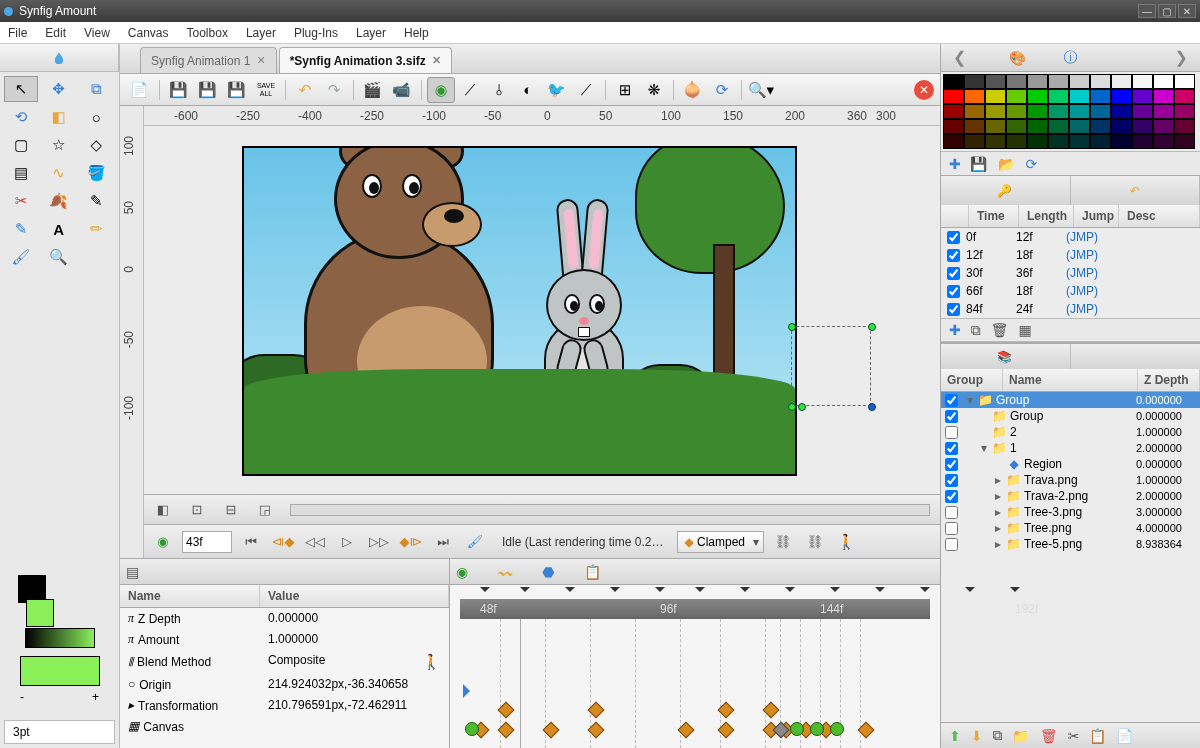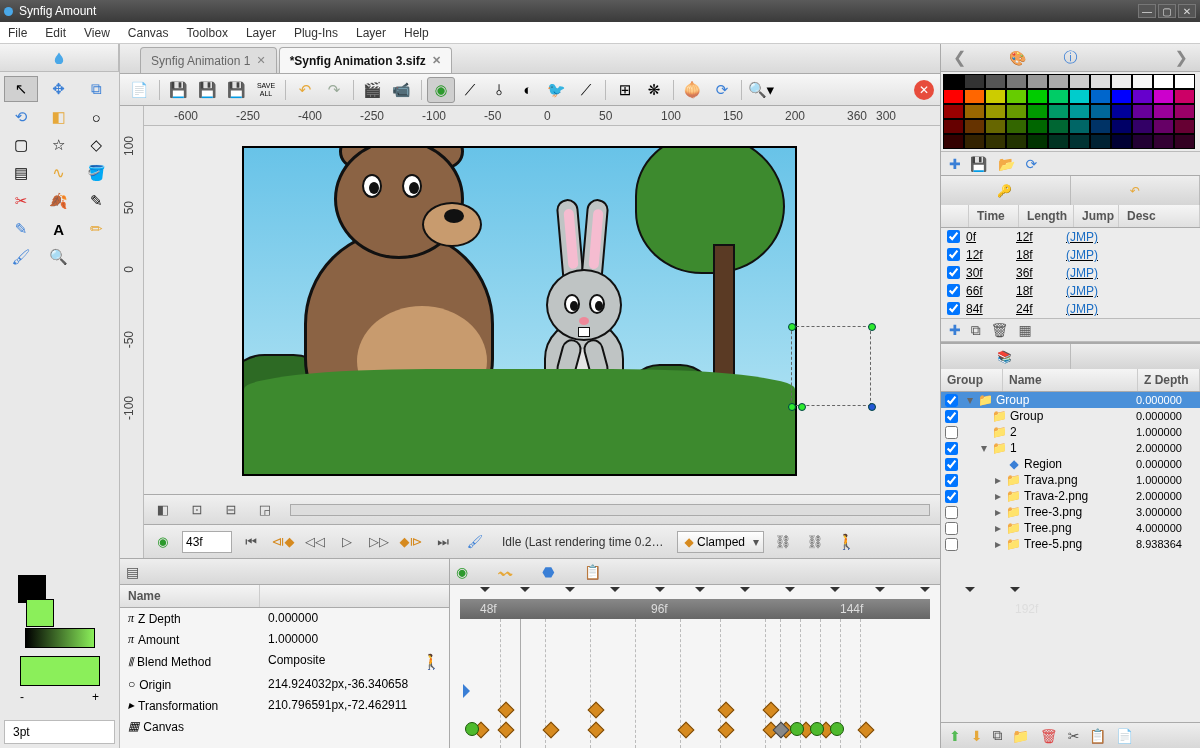--- a/index.html
+++ b/index.html
@@ -108,21 +108,21 @@
 .right-col { width:260px; background:#ececec; border-left:1px solid #aaa; display:flex; flex-direction:column; }
 .rtabs { height:28px; background:linear-gradient(#eee,#d5d5d5); display:flex; align-items:center; padding:0 6px; border-bottom:1px solid #aaa; }
 .rtabs .nav { color:#888; font-size:16px; padding:0 6px; cursor:pointer;}
 .palette { padding:2px 2px; }
 .pal-row { display:flex; }
 .pal-cell { width:21px; height:15px; border:1px solid #000; cursor:pointer; }
 .pal-tb { height:24px; display:flex; align-items:center; gap:10px; padding:0 8px; background:#e9e9e9; border-top:1px solid #bbb; }
 .kf-tabs { height:30px; background:linear-gradient(#eee,#d5d5d5); border-top:1px solid #aaa; display:flex; }
 .kf-tab { flex:0 0 50%; display:flex; align-items:center; justify-content:center; border-right:1px solid #bbb; }
 .kf-table { overflow-y:auto; max-height:110px; }
-.kf-row { display:flex; align-items:flex-start; padding:2px 6px;text-decoration:underline; }
+.kf-row { display:flex; align-items:center; padding:2px 6px; }
 .kf-row input[type=checkbox] { margin-right:6px; }
 .kf-row .t { width:50px; } .kf-row .l { width:50px; } .kf-row .j { color:#1a6dc4; }
 .layers { flex:1; display:flex; flex-direction:column; border-top:1px solid #aaa; min-height:0;}
 .layers-hdr { display:flex; background:linear-gradient(#f5f5f5,#e0e0e0); border-bottom:1px solid #aaa; font-weight:bold; color:#555; }
 .layers-hdr > div { padding:4px 6px; border-right:1px solid #ccc; }
 .layers-body { flex:1; overflow-y:auto; }
 .lrow { display:flex; align-items:center; padding:1px 4px; gap:2px; }
 .lrow.sel { background:#4a90d9; color:#fff; }
 .lrow input { margin-right:2px; }
 .lrow .indent { display:inline-block; }
@@ -346,20 +346,21 @@
       </div>
     </div>
 
     <div class="bottom-split">
       <div class="params">
         <div class="panel-hdr">
             <span class="small-icon">▤</span>
           </div>
         <div class="col-hdr">
           <div style="width:140px">Name</div>
+          <div style="flex:1">Value</div>
         </div>
         <div id="param-rows">
             <div class="param-row">
               <div><span style="font-style:italic;font-family:serif">π</span> Z Depth</div>
               <div>0.000000</div>
             </div>
             <div class="param-row">
               <div><span style="font-style:italic;font-family:serif">π</span> Amount</div>
               <div>1.000000</div>
             </div>
@@ -401,22 +402,22 @@
               <div style="position: absolute; left: 335px; top: 2px; width: 0px; height: 0px; border-width: 5px; border-style: solid; border-color: rgb(51, 51, 51) transparent transparent; border-image: initial;"></div>
               <div style="position: absolute; left: 380px; top: 2px; width: 0px; height: 0px; border-width: 5px; border-style: solid; border-color: rgb(51, 51, 51) transparent transparent; border-image: initial;"></div>
               <div style="position: absolute; left: 425px; top: 2px; width: 0px; height: 0px; border-width: 5px; border-style: solid; border-color: rgb(51, 51, 51) transparent transparent; border-image: initial;"></div>
               <div style="position: absolute; left: 470px; top: 2px; width: 0px; height: 0px; border-width: 5px; border-style: solid; border-color: rgb(51, 51, 51) transparent transparent; border-image: initial;"></div>
               <div style="position: absolute; left: 515px; top: 2px; width: 0px; height: 0px; border-width: 5px; border-style: solid; border-color: rgb(51, 51, 51) transparent transparent; border-image: initial;"></div>
               <div style="position: absolute; left: 560px; top: 2px; width: 0px; height: 0px; border-width: 5px; border-style: solid; border-color: rgb(51, 51, 51) transparent transparent; border-image: initial;"></div>
             </div>
         </div>
         <div class="tl-ruler">
           <span style="left:20px">48f</span>
-          <span style="left:191px">96f</span>
-          <span style="left:380px">144f</span>
+          <span style="left:200px">96f</span>
+          <span style="left:360px">144f</span>
           <span style="left:555px">192f</span>
         </div>
         <div class="tl-body" id="tl-body">
             <div class="tl-col" style="left: 40px;"></div>
             <div class="tl-col" style="left: 85px;"></div>
             <div class="tl-col" style="left: 130px;"></div>
             <div class="tl-col" style="left: 175px;"></div>
             <div class="tl-col" style="left: 220px;"></div>
             <div class="tl-col" style="left: 260px;"></div>
             <div class="tl-col" style="left: 305px;"></div>

